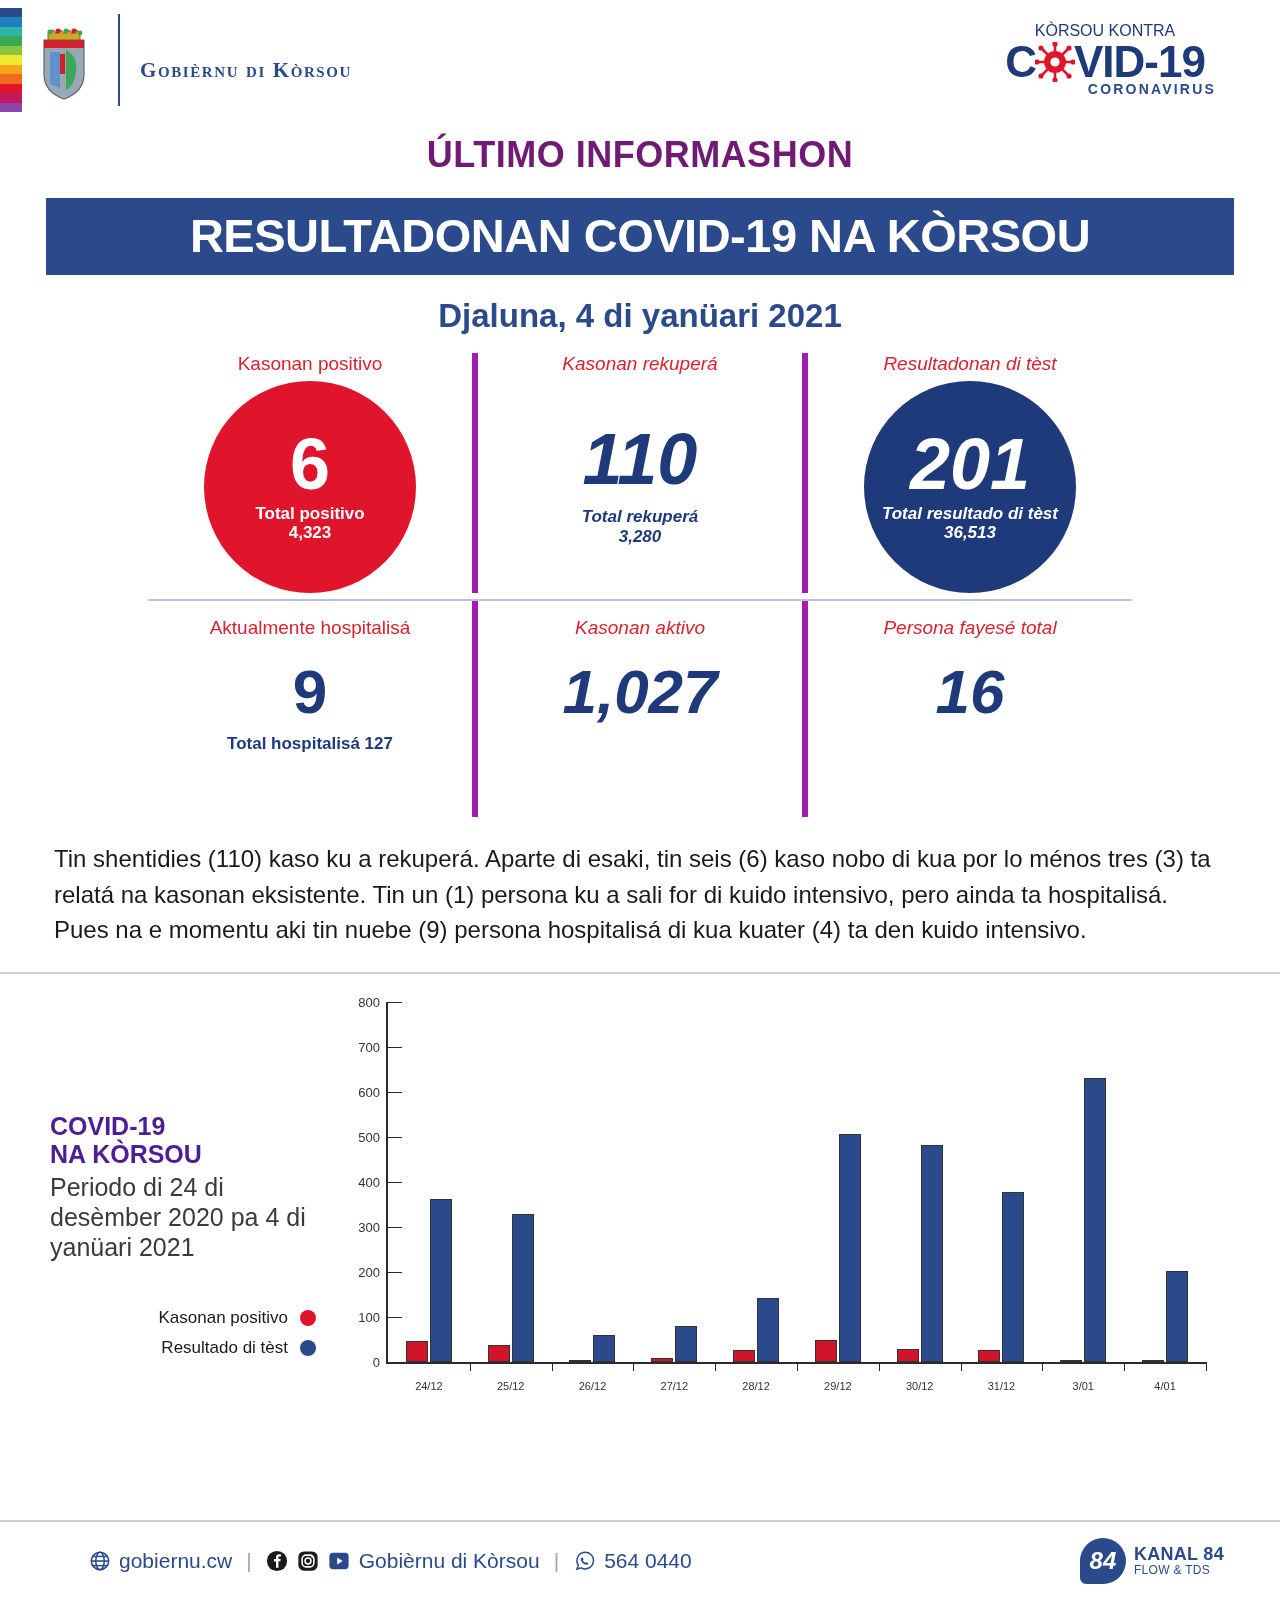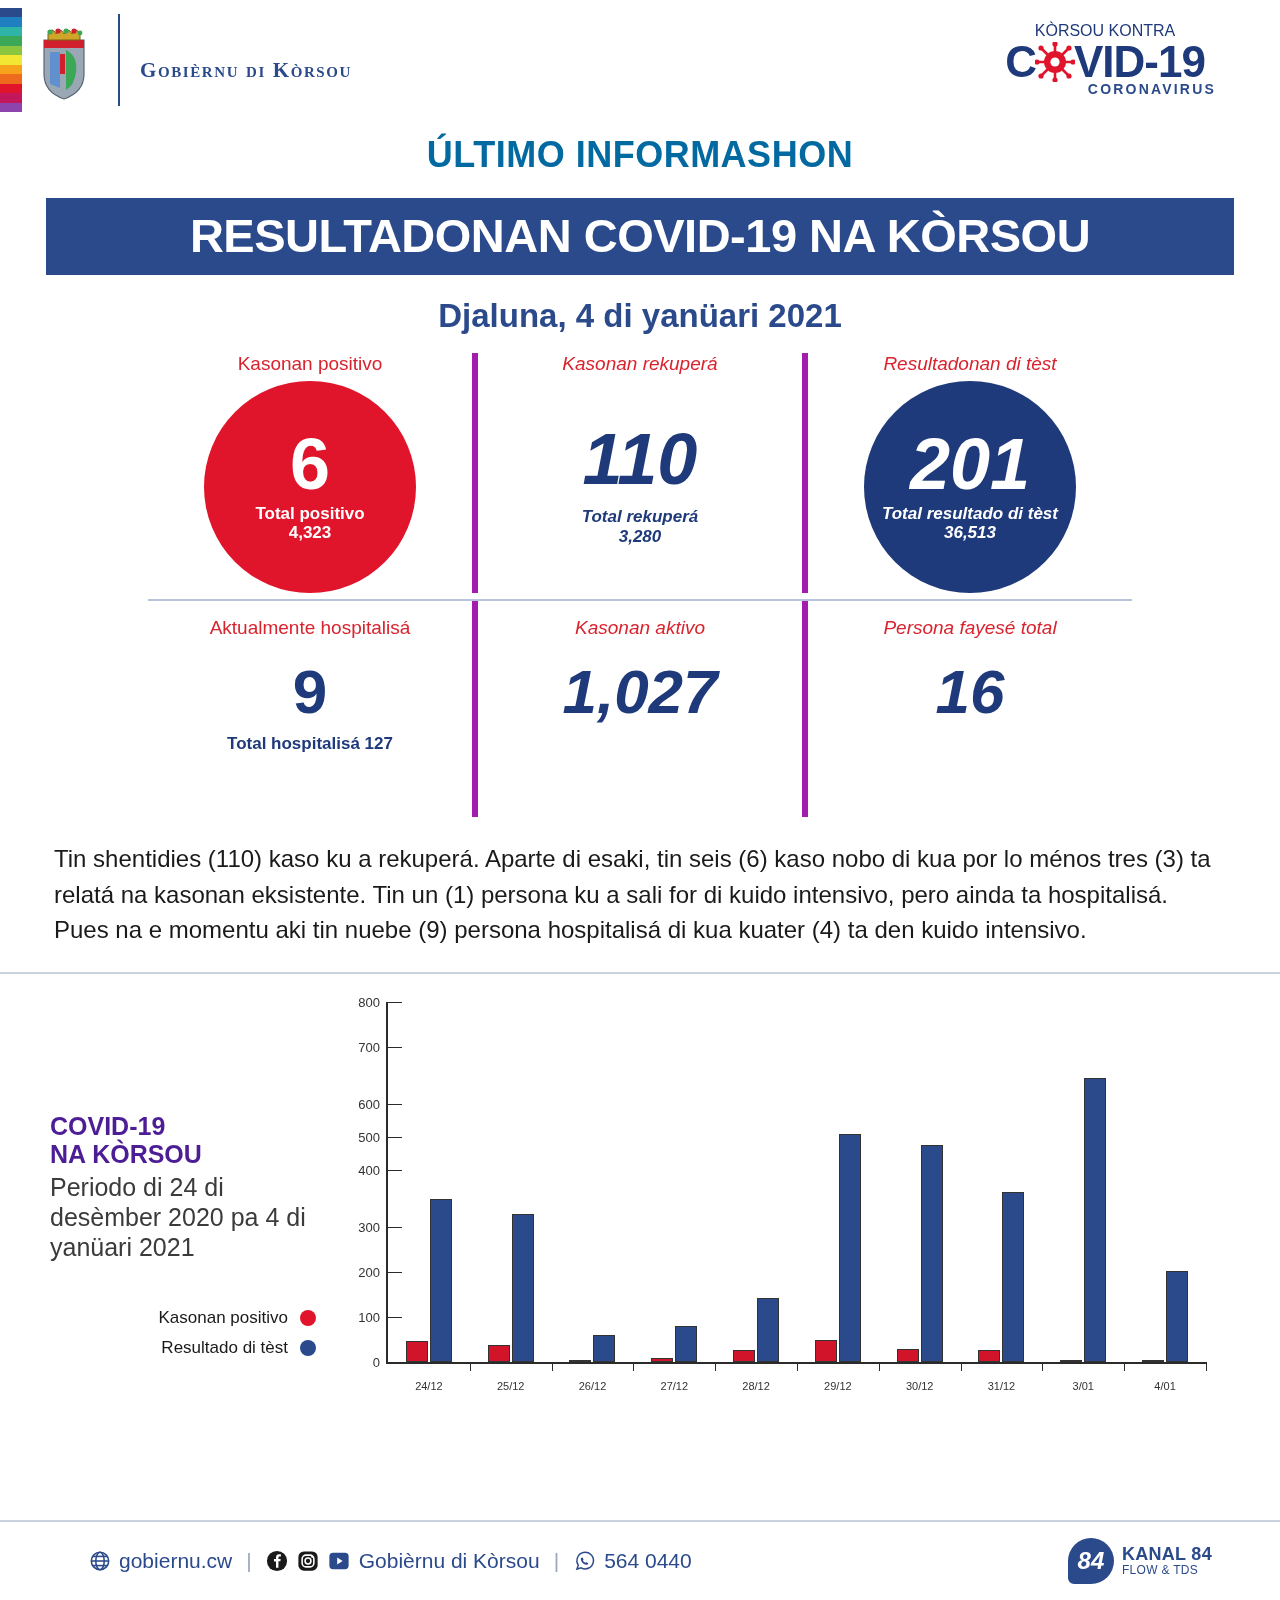--- a/index.html
+++ b/index.html
@@ -82,21 +82,21 @@
     color: #2b4a8b;
     letter-spacing: 2.2px;
     text-align: right;
     padding-right: 4px;
     margin-top: -4px;
   }
 
   
   .ultimo {
     text-align: center;
-    color: #0369a1;
+    color: #701a75;
     font-size: 36px;
     font-weight: bold;
     letter-spacing: 0.5px;
     margin-top: 16px;
   }
   .titlebar {
     margin: 22px 46px 0 46px;
     background: #2b4a8b;
     color: #ffffff;
     text-align: center;
@@ -342,21 +342,21 @@
   }
   .sep { color: #9aa6bf; margin: 0 6px; }
   .ic {
     display: inline-flex;
     align-items: center;
     justify-content: center;
     width: 23px; height: 23px;
   }
   .footer-right {
     position: absolute;
-    right: 68px;
+    right: 56px;
     display: flex;
     align-items: center;
     gap: 8px;
   }
   .k84 {
     width: 46px; height: 46px;
     background: #2b4a8b;
     border-radius: 50% 50% 50% 6px;
     color: #fff;
     font-size: 24px;
@@ -539,27 +539,27 @@
           </div>
           <div class="ytick" style="top: 315px;">
             <span class="ytick-label">100</span>
           </div>
           <div class="ytick" style="top: 270px;">
             <span class="ytick-label">200</span>
           </div>
           <div class="ytick" style="top: 225px;">
             <span class="ytick-label">300</span>
           </div>
-          <div class="ytick" style="top: 168px;">
+          <div class="ytick" style="top: 180px;">
             <span class="ytick-label">400</span>
           </div>
           <div class="ytick" style="top: 135px;">
             <span class="ytick-label">500</span>
           </div>
-          <div class="ytick" style="top: 102px; text-align: right;">
+          <div class="ytick" style="top: 90px; text-align: right;">
             <span class="ytick-label">600</span>
           </div>
           <div class="ytick" style="top: 45px;">
             <span class="ytick-label">700</span>
           </div>
           <div class="ytick" style="top: 0px;">
             <span class="ytick-label">800</span>
           </div>
         </div>
       <div class="bars" id="bars">

